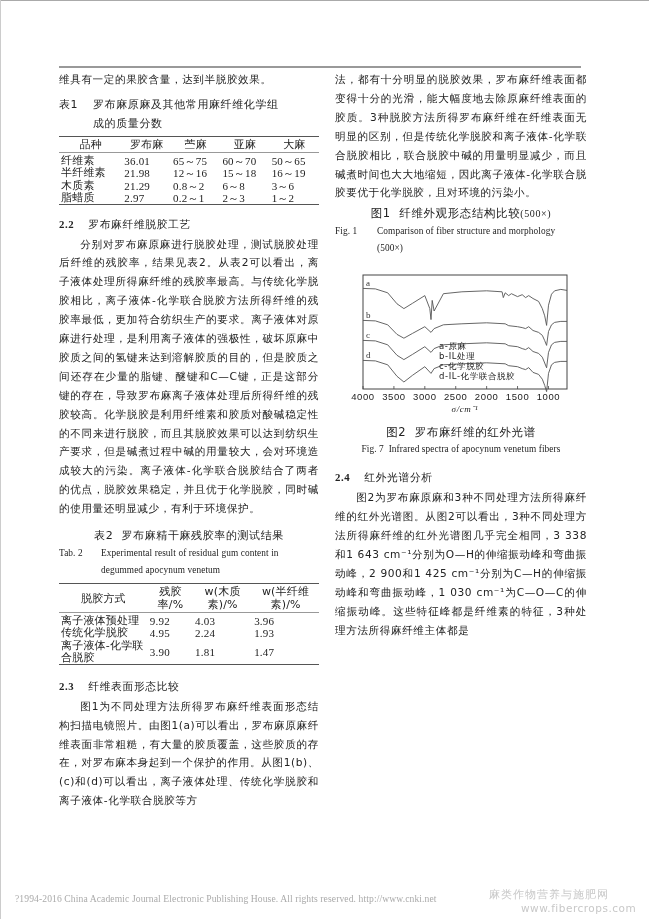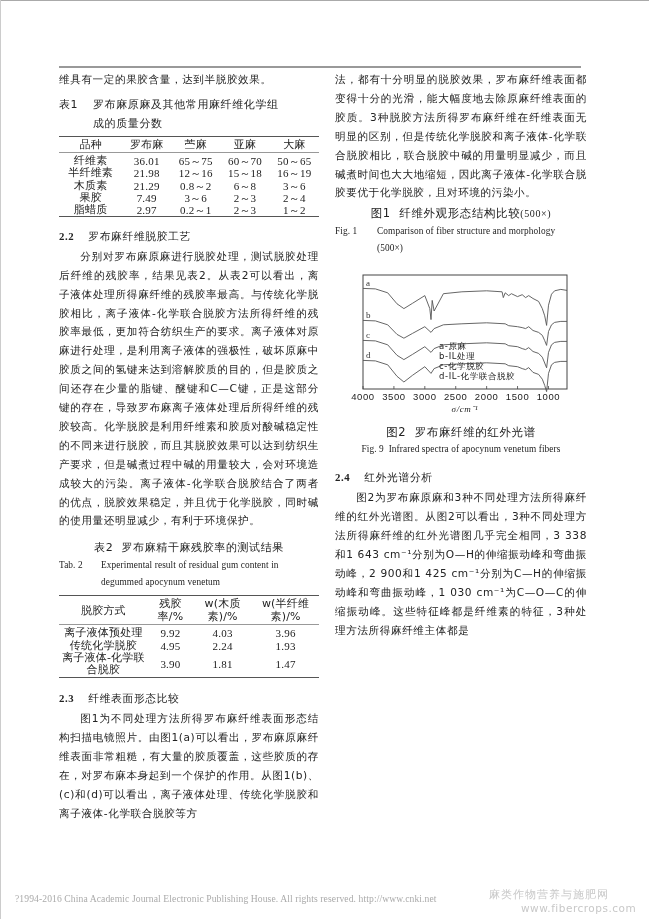--- a/index.html
+++ b/index.html
@@ -20,21 +20,21 @@
   .sec { font-size: 10.8px; margin-top: 4px; }
   .sec .num { font-family: "Liberation Serif", serif; font-weight: bold; margin-right: 14px; }
   .tab-cap { font-size: 11px; line-height: 19px; padding-left: 0px; margin-top: 6px; }
   .tab-cap .lbl { display: inline-block; width: 34px; }
   .tab-cap .t2 { padding-left: 34px; }
   .tab-en { font-family: "Liberation Serif", serif; font-size: 9.3px; line-height: 17px; letter-spacing: 0.1px; }
   .tab-en .en-lbl { display: inline-block; width: 42px; }
   .tab-en .en2 { padding-left: 42px; display: flex; justify-content: space-between; }
   table.data { border-collapse: collapse; width: 100%; font-size: 11px; letter-spacing: 0.2px; }
   table.data th { font-weight: normal; padding: 1px 2px; line-height: 13px; border-bottom: 1px solid #999; }
-  table.data td { padding: 0 2px; line-height: 12.3px; text-align: center; font-family: "Liberation Serif", serif; }
+  table.data td { padding: 0 2px; line-height: 12.3px; text-align: left; font-family: "Liberation Serif", serif; }
   table.data td.rowh { font-family: "DejaVu Sans", sans-serif; }
   table.data thead tr { border-top: 1.5px solid #555; }
   table.data tbody tr:first-child td { padding-top: 2px; }
   table.data tfoot td { border-top: 1.5px solid #555; height: 2px; padding: 0; }
   .tbl1 { margin-top: 3px; }
   .tbl2 { margin-top: 4px; }
   .tbl2 td { line-height: 14px; }
   .figure-grid { position: relative; width: 252px; height: 210px; margin-top: 12px; }
   .sem { position: absolute; width: 112px; height: 80px; border: 1px solid #666; }
   .sem-a { left: 10px; top: 0; background:
@@ -107,27 +107,20 @@
             <td>16～19</td>
           </tr>
           <tr>
             <td class="rowh">木质素</td>
             <td>21.29</td>
             <td>0.8～2</td>
             <td>6～8</td>
             <td>3～6</td>
           </tr>
           <tr>
-            <td class="rowh">果胶</td>
-            <td>7.49</td>
-            <td>3～6</td>
-            <td>2～3</td>
-            <td>2～4</td>
-          </tr>
-          <tr>
             <td class="rowh">脂蜡质</td>
             <td>2.97</td>
             <td>0.2～1</td>
             <td>2～3</td>
             <td>1～2</td>
           </tr>
         </tbody>
       <tfoot>
           <tr>
             <td colspan="5"></td>
@@ -229,21 +222,21 @@
           <text x="104" y="78" font-size="8.5" font-family="DejaVu Sans, sans-serif" fill="#222">a-原麻</text>
           <text x="104" y="88" font-size="8.5" font-family="DejaVu Sans, sans-serif" fill="#222">b-IL处理</text>
           <text x="104" y="98" font-size="8.5" font-family="DejaVu Sans, sans-serif" fill="#222">c-化学脱胶</text>
           <text x="104" y="108" font-size="8.5" font-family="DejaVu Sans, sans-serif" fill="#222">d-IL-化学联合脱胶</text>
         </svg>
     </div>
     <div class="fig-cap">
       <span>图2</span>&nbsp;&nbsp;<span>罗布麻纤维的红外光谱</span>
     </div>
     <div class="fig-en" style="text-align:center;">
-      <span>Fig. 9</span>&nbsp;&nbsp;<span>Infrared spectra of apocynum venetum fibers</span>
+      <span>Fig. 7</span>&nbsp;&nbsp;<span>Infrared spectra of apocynum venetum fibers</span>
     </div>
 
     <div class="sec" style="margin-top:10px;">
       <span class="num">2.4</span><span>红外光谱分析</span>
     </div>
     <div class="p indent">图2为罗布麻原麻和3种不同处理方法所得麻纤维的红外光谱图。从图2可以看出，3种不同处理方法所得麻纤维的红外光谱图几乎完全相同，3 338和1 643 cm⁻¹分别为O—H的伸缩振动峰和弯曲振动峰，2 900和1 425 cm⁻¹分别为C—H的伸缩振动峰和弯曲振动峰，1 030 cm⁻¹为C—O—C的伸缩振动峰。这些特征峰都是纤维素的特征，3种处理方法所得麻纤维主体都是</div>
   </div>
 
   <div class="footer">?1994-2016 China Academic Journal Electronic Publishing House. All rights reserved.    http://www.cnki.net</div>
   <div class="wm1">麻类作物营养与施肥网</div>

